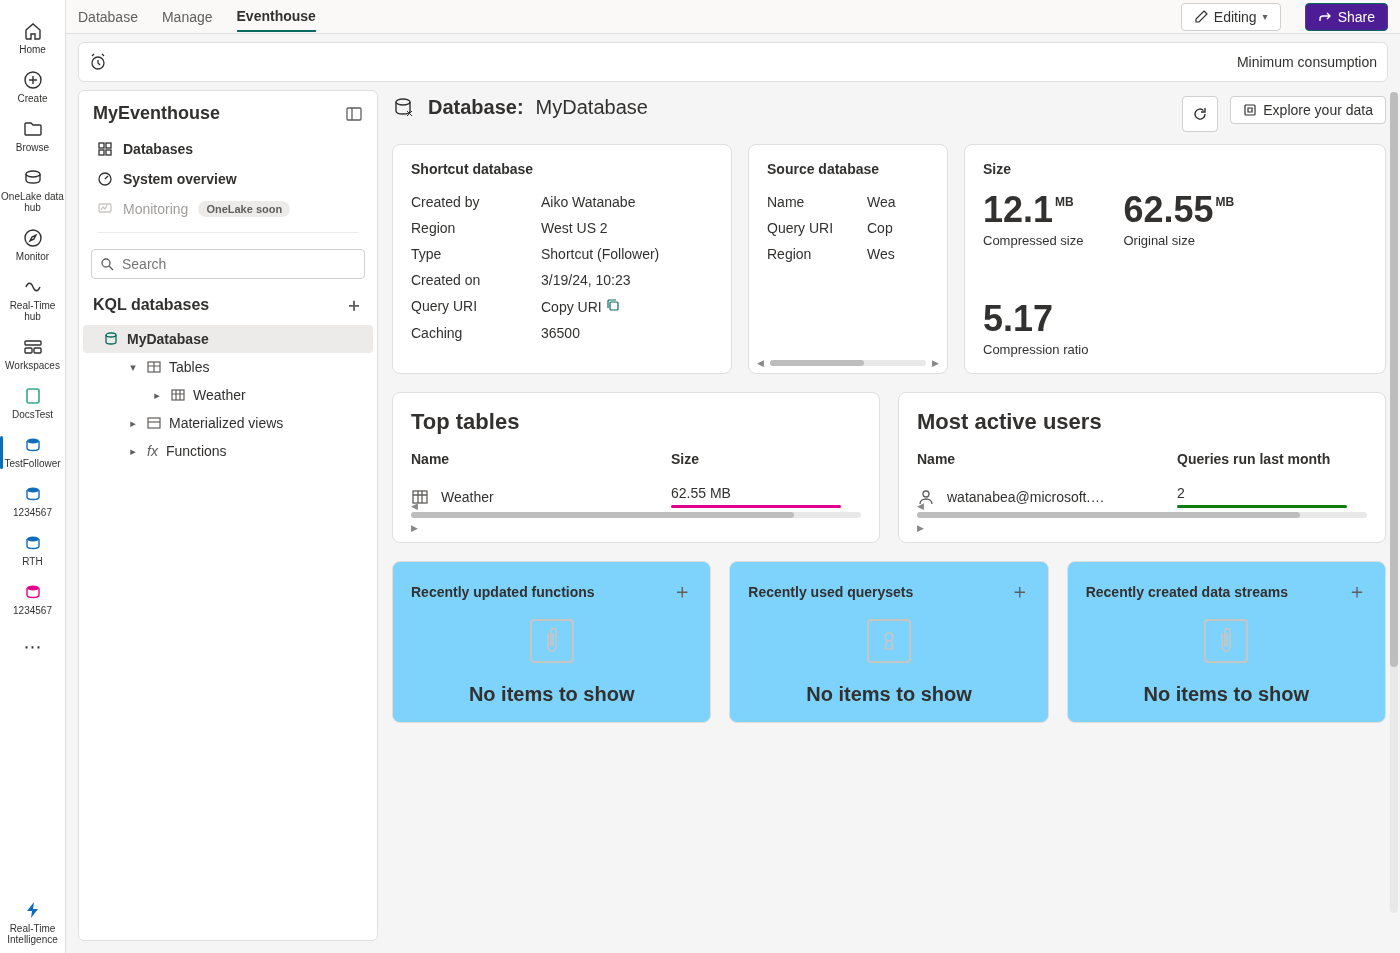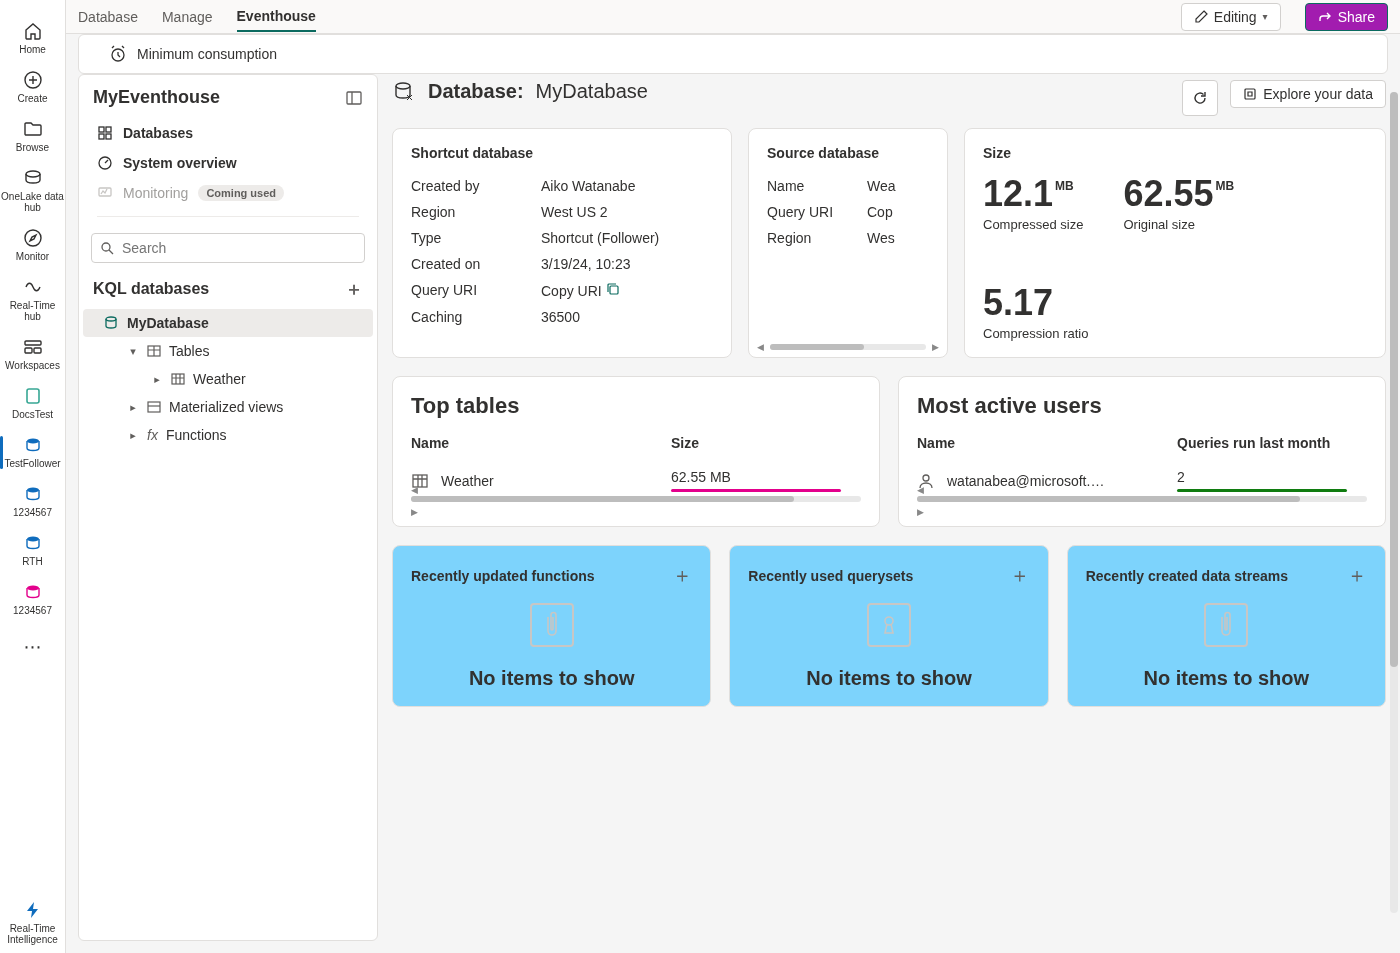--- a/index.html
+++ b/index.html
@@ -14,25 +14,25 @@
 .rail-bottom { margin-top: auto; width:100%; }
 .rail .dots { font-size: 18px; padding: 12px 0; text-align:center; }
 
 
 .main-col { flex: 1; display: flex; flex-direction: column; }
 .tabbar { height: 34px; background:#faf9f8; border-bottom:1px solid #e1dfdd; display:flex; align-items:center; padding: 0 12px; gap: 24px; }
 .tabbar .tab { font-size:14px; color:#605e5c; padding: 6px 0; cursor:pointer; }
 .tabbar .tab.active { color:#323130; font-weight:600; border-bottom:2px solid #0b6a5f; }
 .tabbar .spacer { flex:1; }
 .btn { display:inline-flex; align-items:center; gap:6px; border:1px solid #d2d0ce; background:#fff; border-radius:4px; padding:5px 12px; font-size:14px; cursor:pointer; color:#323130; }
-.btn.green { background:#a21caf; border-color:#0b6a5f; color:#fff; }
+.btn.green { background:#4c1d95; border-color:#0b6a5f; color:#fff; }
 .btn .chev { font-size:10px; color:#605e5c; }
 
 
-.banner { margin: 0 12px; background:#fff; border:1px solid #e1dfdd; border-radius:6px; padding: 10px 30px; display:flex; align-items:center; gap:10px; color:#323130; }
+.banner { margin: 8px 12px; background:#fff; border:1px solid #e1dfdd; border-radius:6px; padding: 10px 10px; display:flex; align-items:center; gap:10px; color:#323130;justify-content:space-between; }
 
 
 .workspace { flex:1; display:flex; gap: 0; padding: 0 12px 12px 12px; overflow:hidden; }
 
 
 .sidepanel { width: 300px; background:#fff; border:1px solid #e1dfdd; border-radius:6px; padding: 12px 0; display:flex; flex-direction:column; }
 .sidepanel .sp-head { display:flex; align-items:center; justify-content:space-between; padding: 0 14px 6px; }
 .sidepanel .sp-title { font-size:18px; font-weight:600; }
 .sp-nav { padding: 4px 6px; }
 .sp-nav .nav-row { display:flex; align-items:center; gap:10px; padding: 7px 12px; border-radius:4px; cursor:pointer; font-size:14px; font-weight:600;}
@@ -304,21 +304,21 @@
           <span>System overview</span>
         </div>
         <div class="nav-row disabled">
           <span>
               <svg width="16" height="16" viewBox="0 0 16 16" fill="none" stroke="#c8c6c4" stroke-width="1.3">
                 <rect x="2" y="3" width="12" height="8" rx="1"></rect>
                 <path d="M4 9l2-3 2 2 2-4"></path>
               </svg>
             </span>
           <span>Monitoring</span>
-          <span class="pill">Coming used</span>
+          <span class="pill">OneLake soon</span>
         </div>
         <hr>
       </div>
       <div class="search-wrap">
         <span>
             <svg width="14" height="14" viewBox="0 0 14 14" fill="none" stroke="#605e5c" stroke-width="1.3">
               <circle cx="6" cy="6" r="4"></circle>
               <path d="M9 9l4 4"></path>
             </svg>
           </span>

